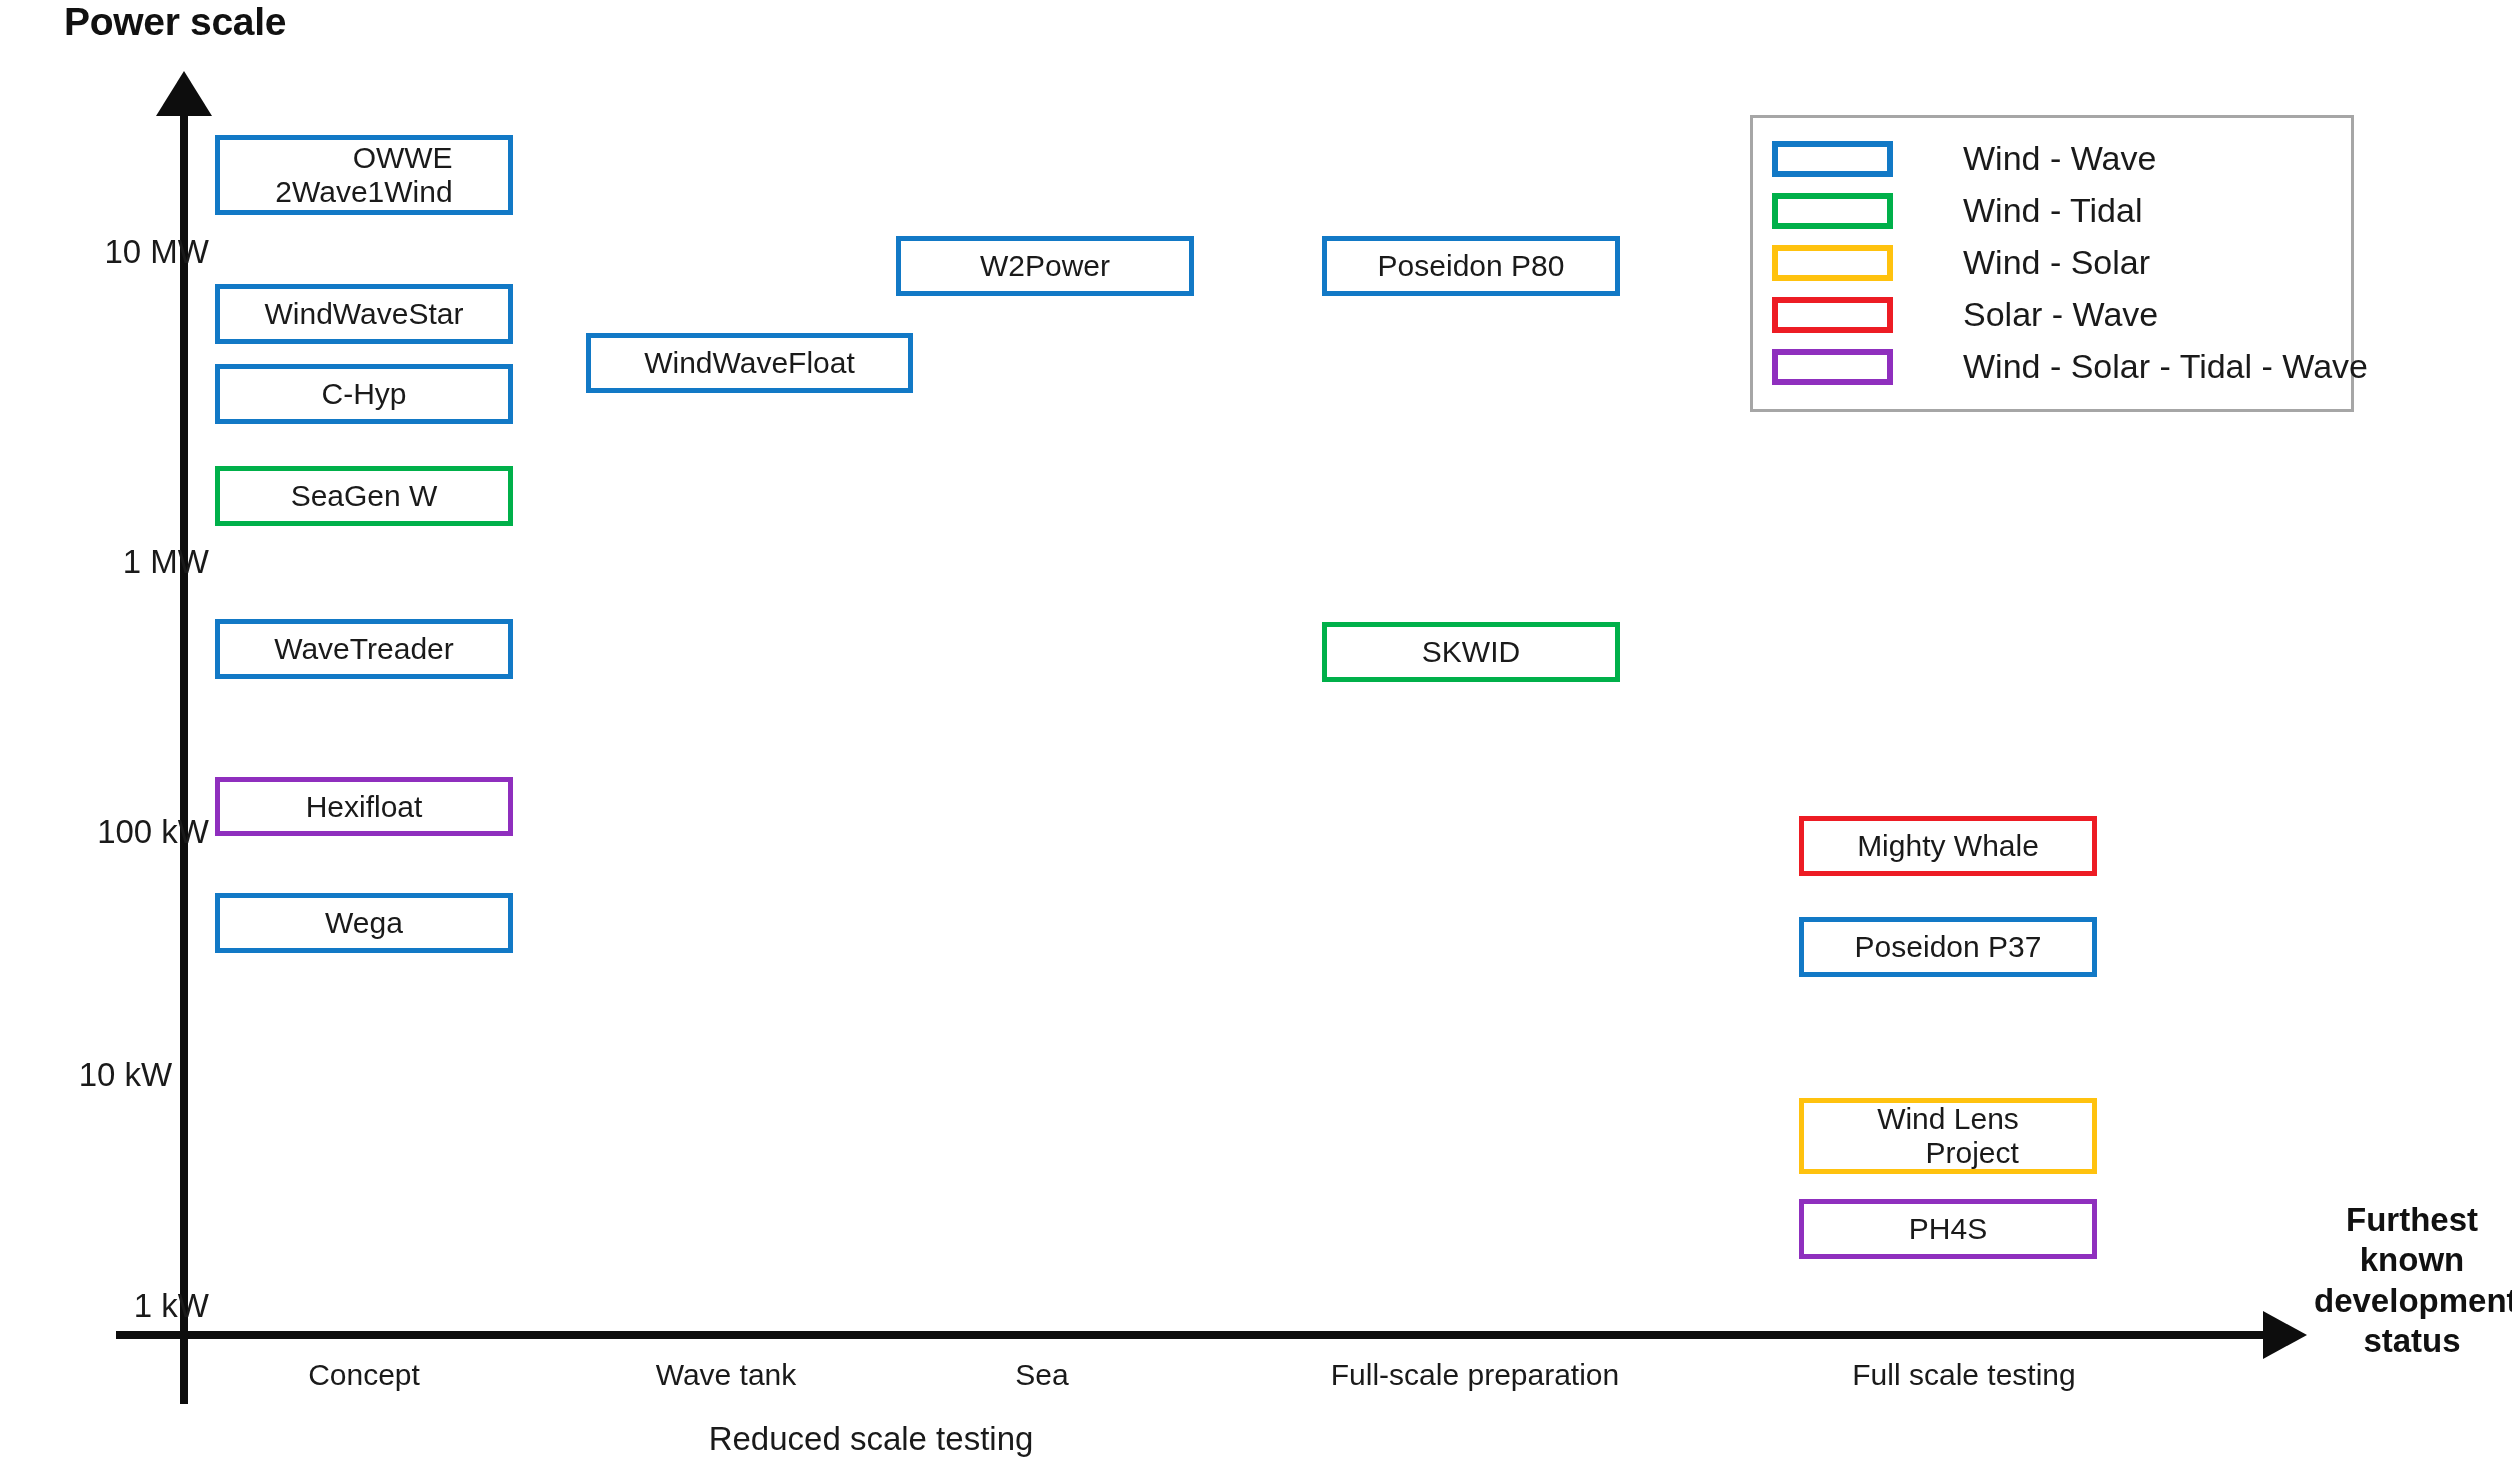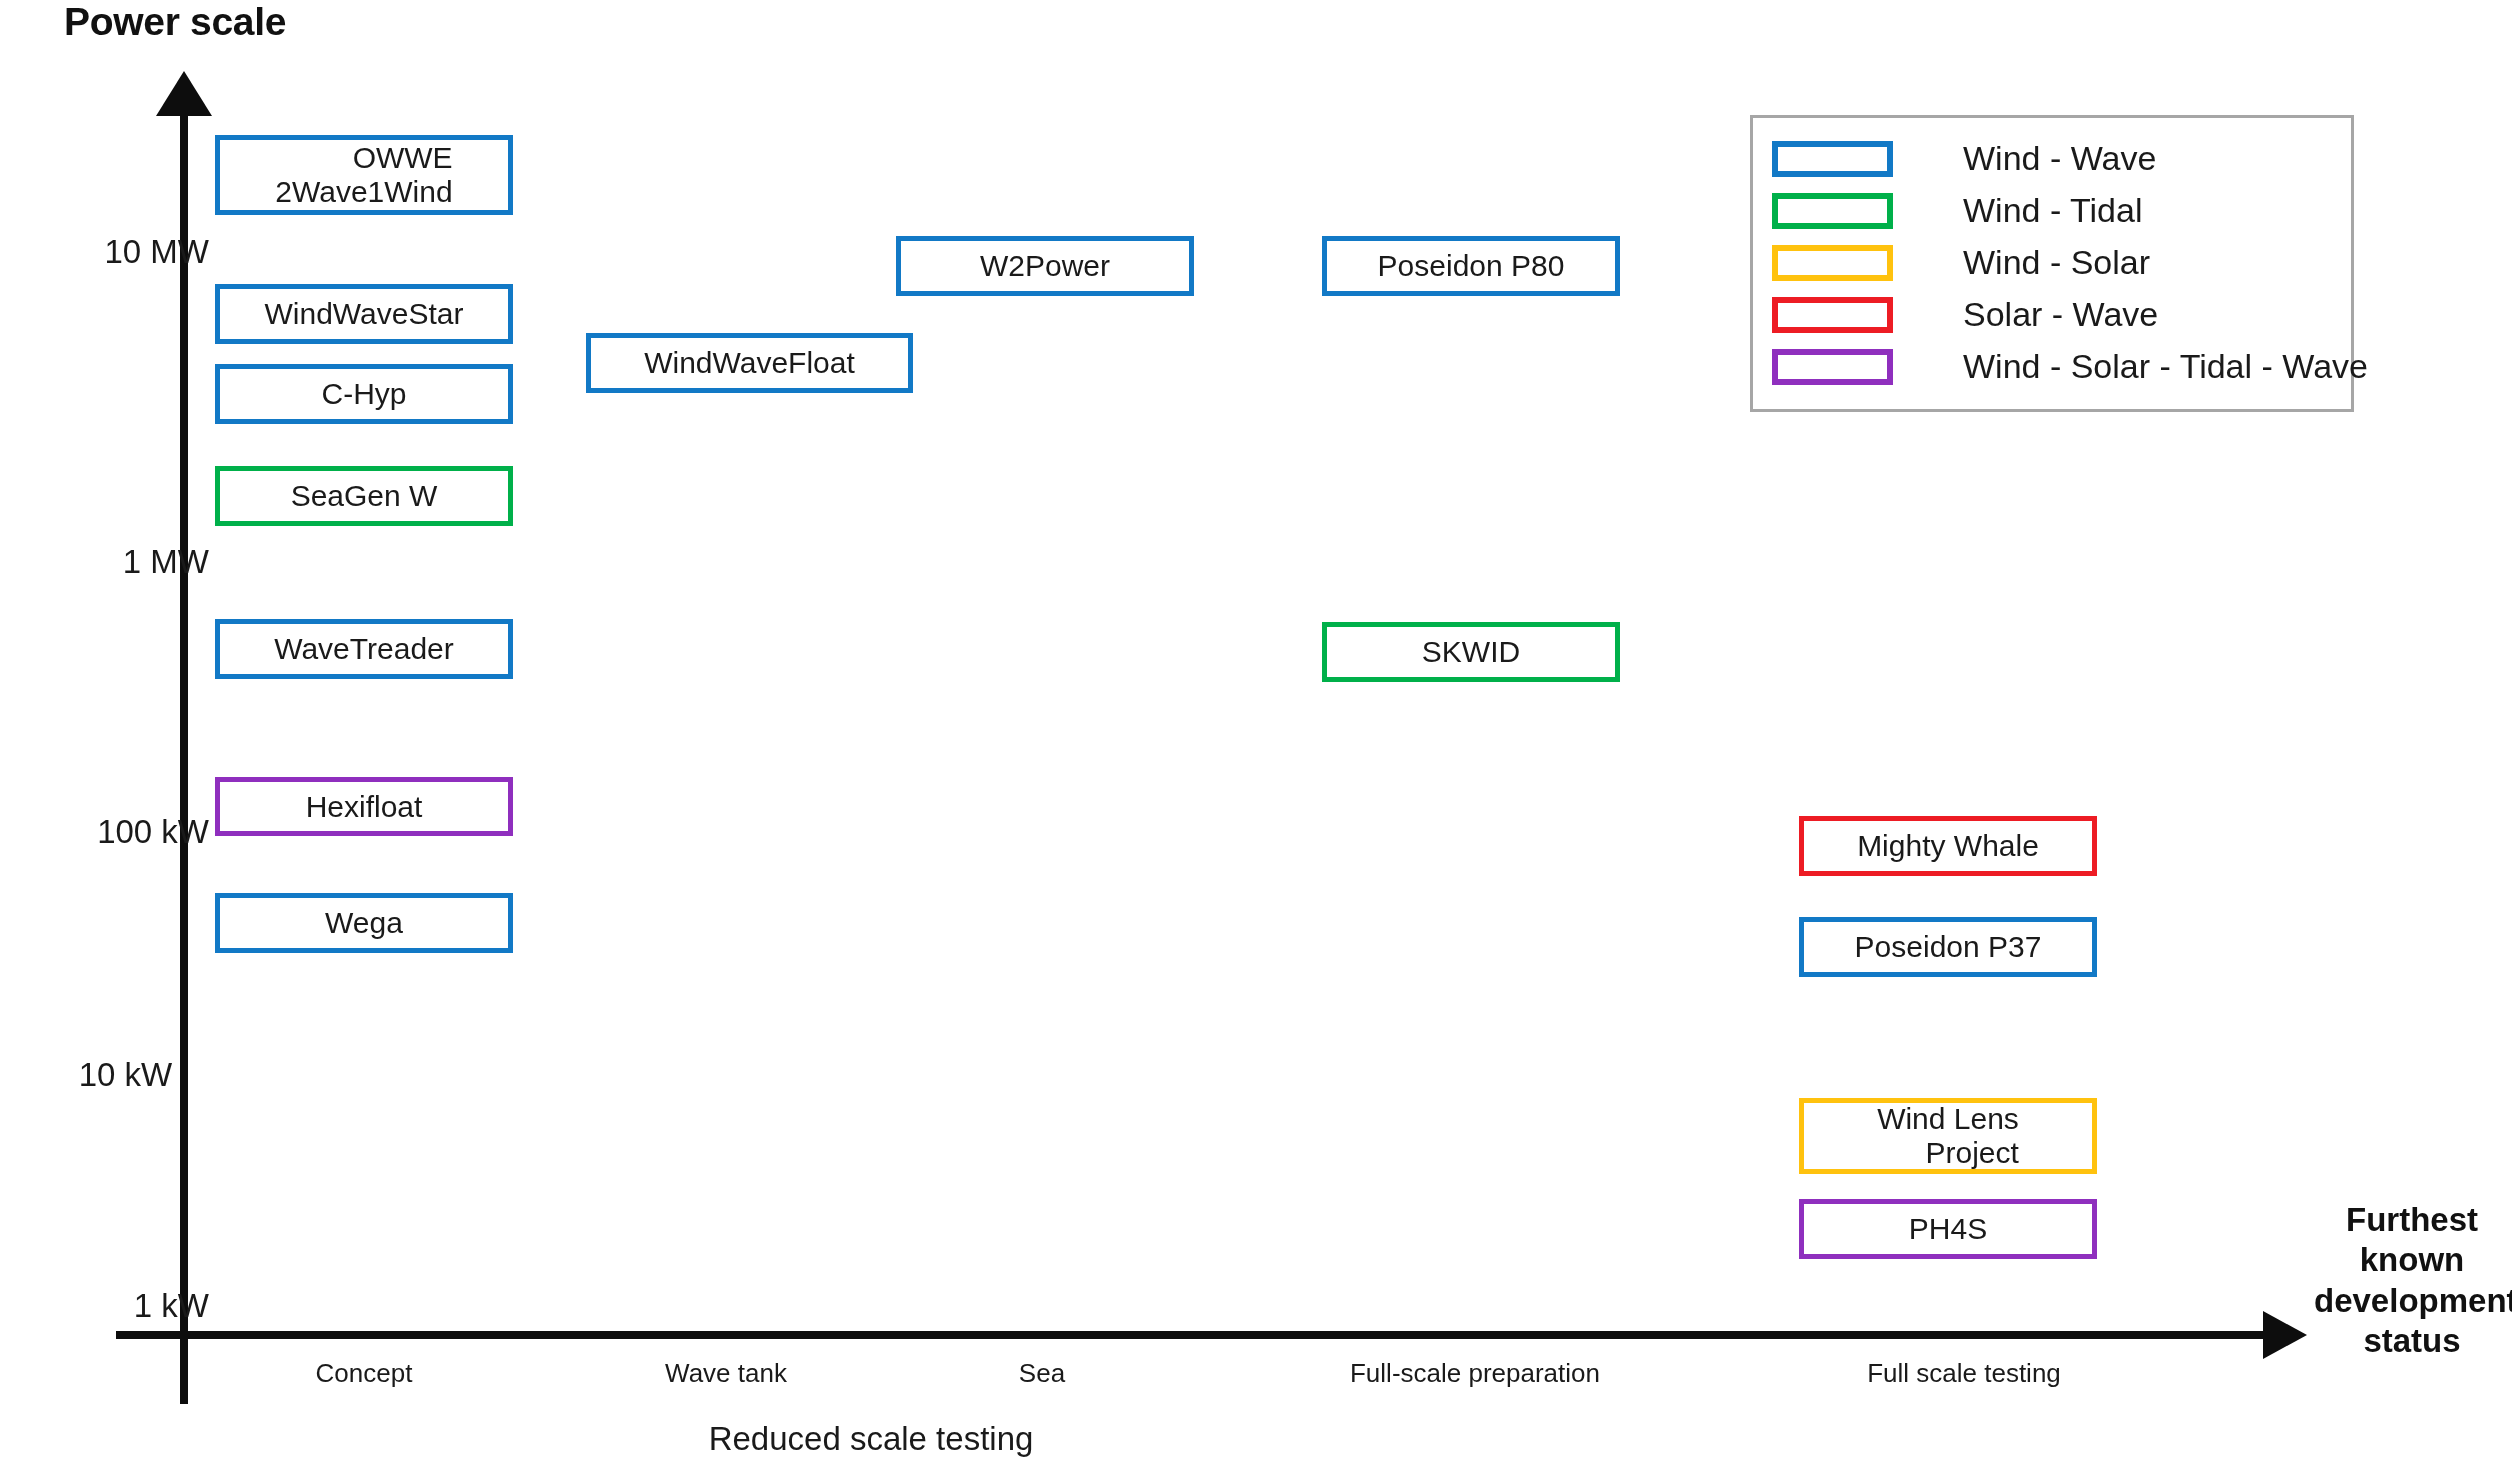--- a/index.html
+++ b/index.html
@@ -95,21 +95,21 @@
     top: 0;
     width: 172px;
     height: 1475px;
     margin-left: 37px;
   }
 
   
   .x-tick {
     position: absolute;
     top: 1358px;
-    font-size: 26px;
+    font-size: 30px;
     text-align: center;
     white-space: nowrap;
     transform: translateX(-50%);
     color: #1a1a1a;
   }
   #x-sublabel {
     position: absolute;
     top: 1420px;
     left: 871px;
     font-size: 33px;

